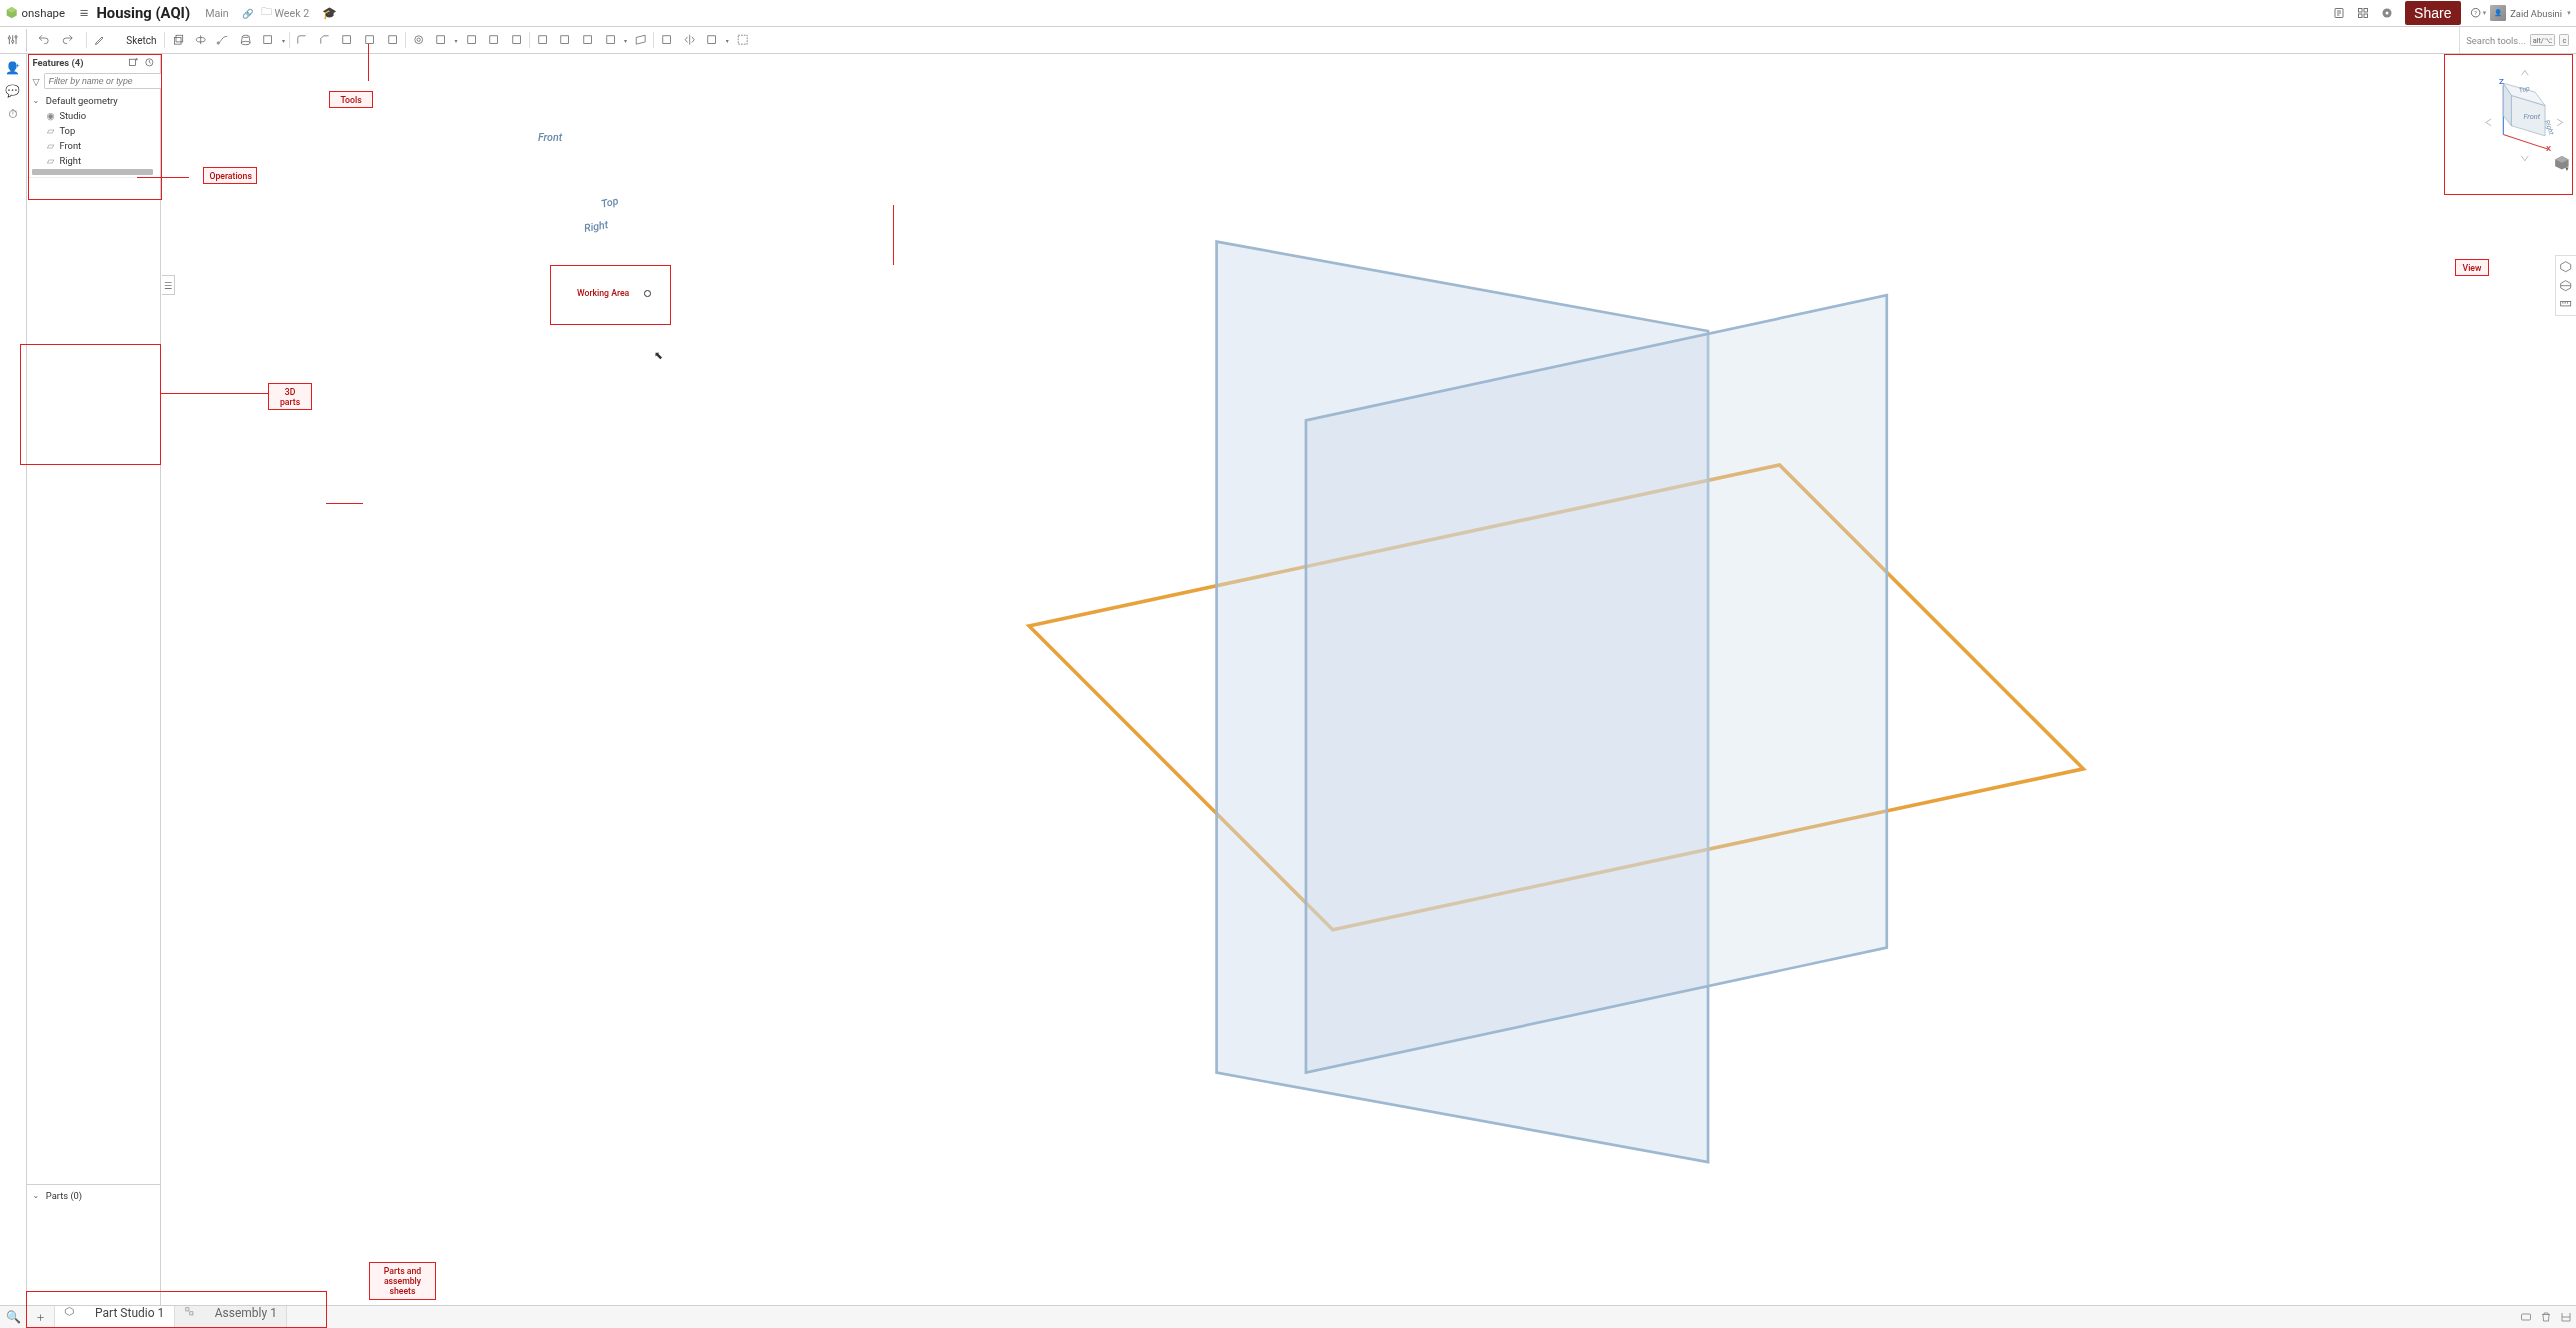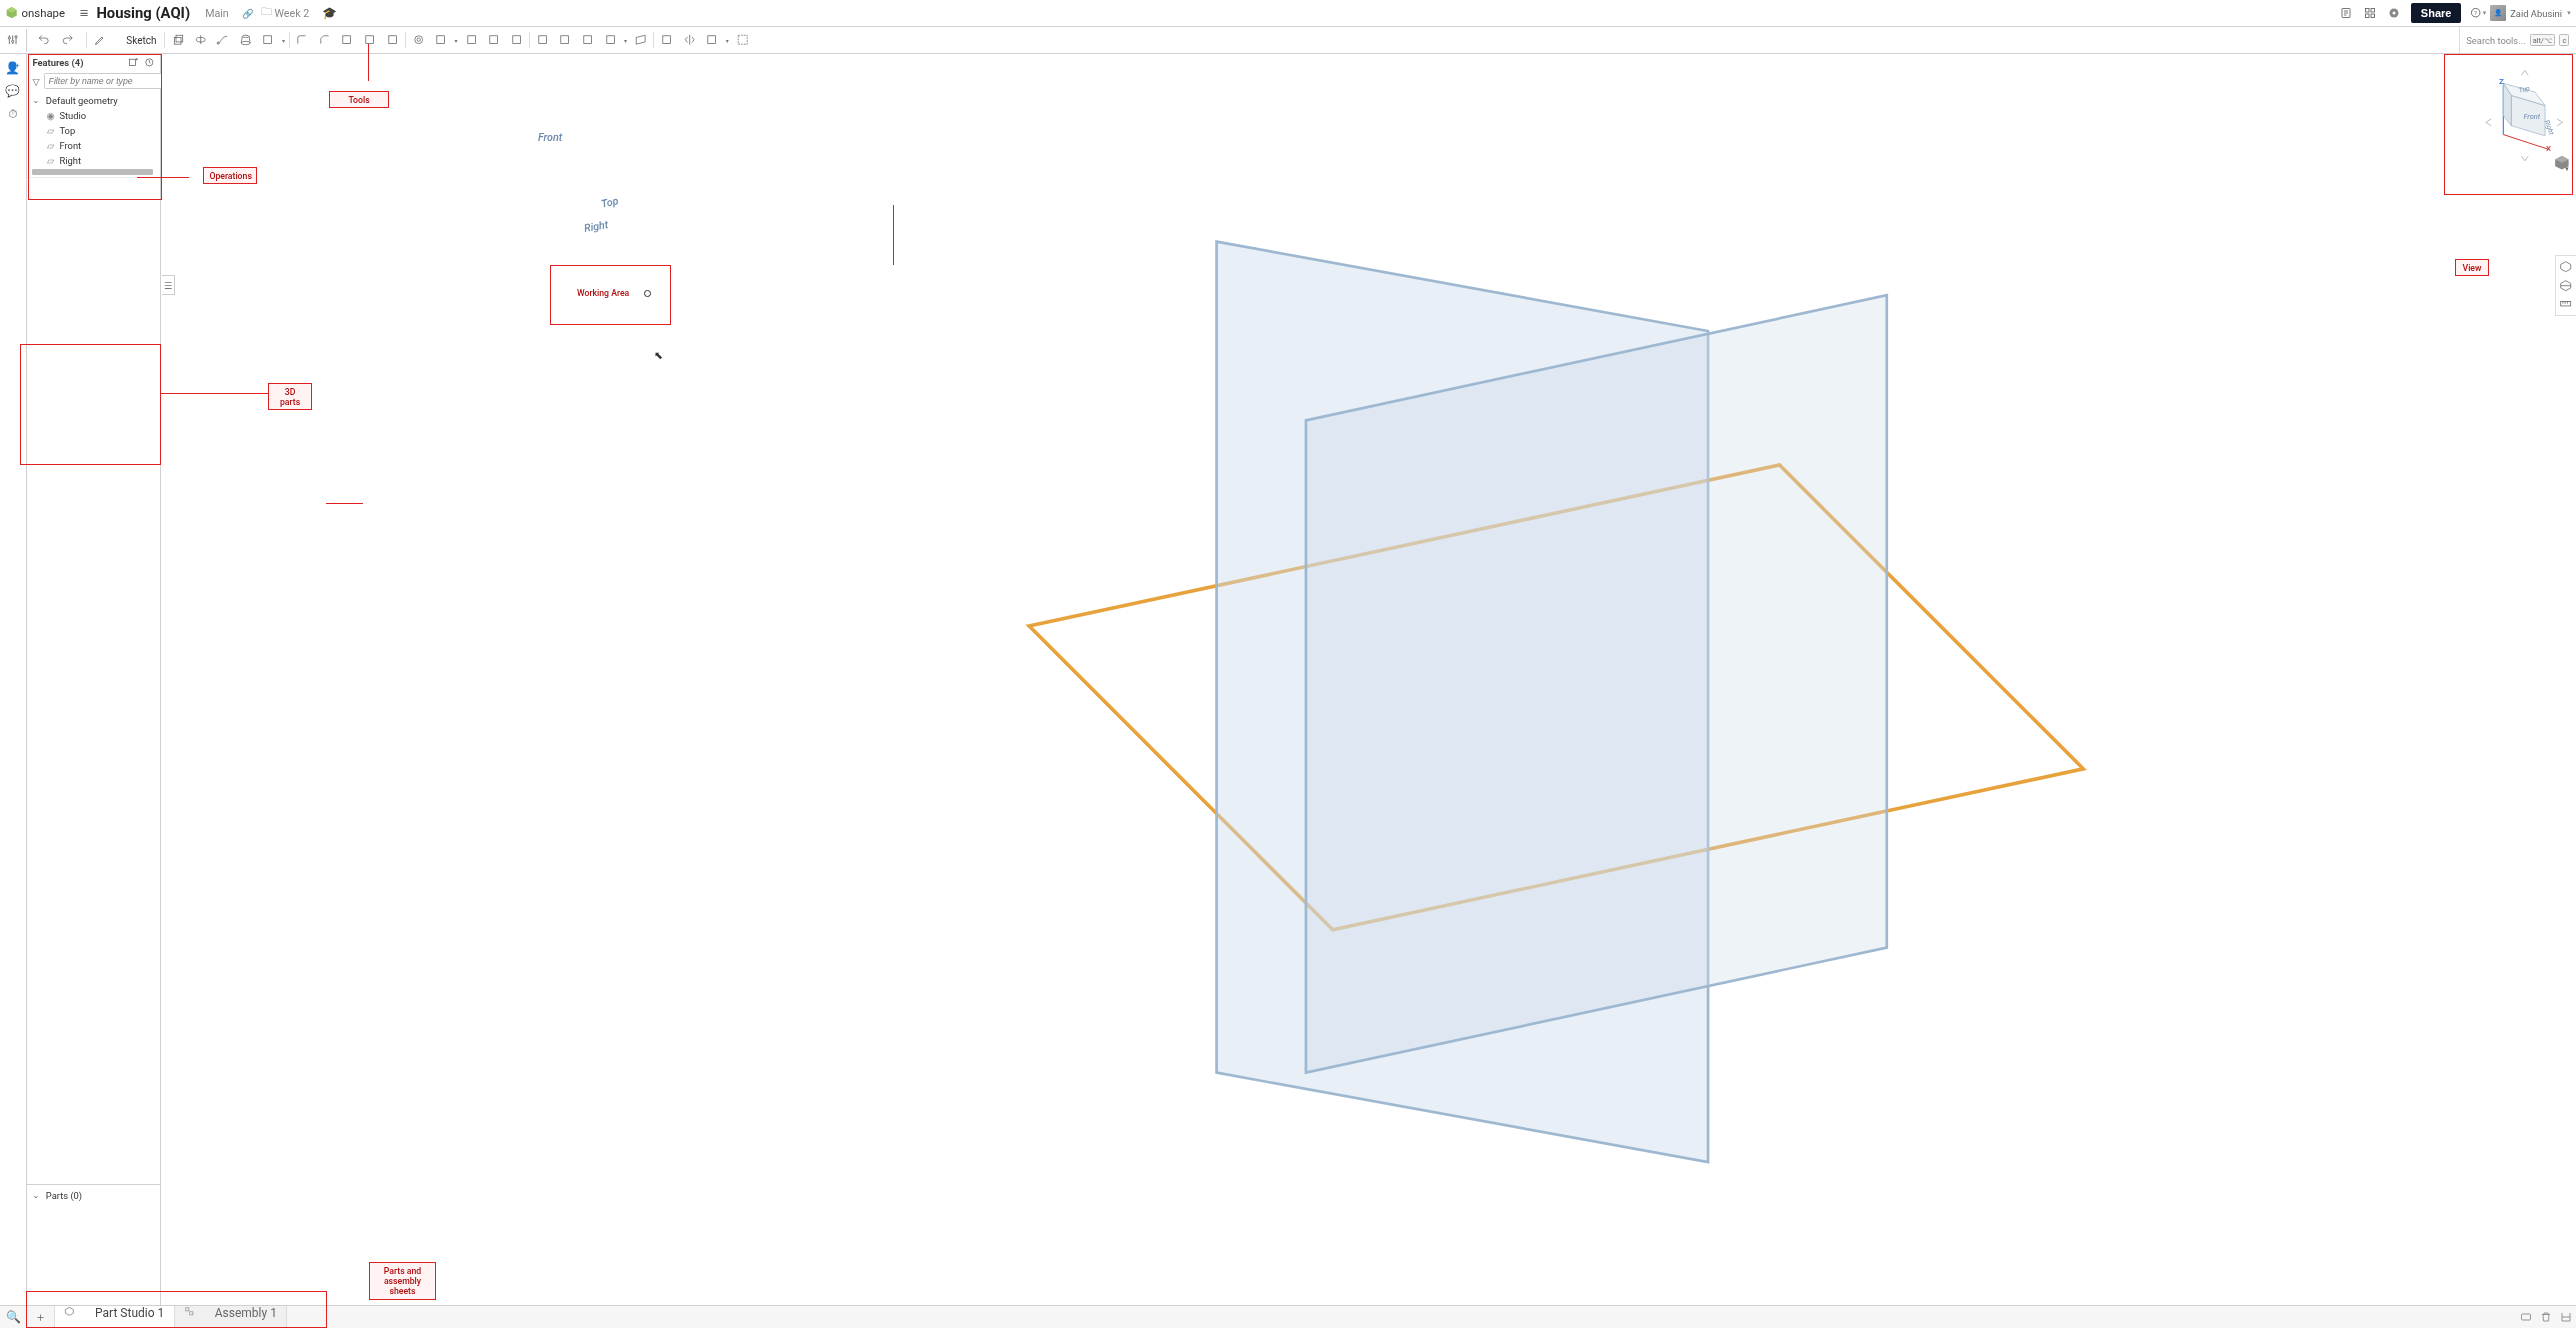--- a/index.html
+++ b/index.html
@@ -10,21 +10,21 @@
   .logo { display: flex; align-items: center; gap: 2.7px; margin-right: 6.7px; }
   .logo-mark { width: 13.4px; height: 13.4px; }
   .logo-text { font-size: 11.4px; color: #333; font-weight: 400; }
   .hamburger { font-size: 14.8px; color: #666; margin: 0 8px; cursor: pointer; }
   .doc-title { font-size: 14.8px; font-weight: 700; color: #222; margin-right: 15px; }
   .branch-label { font-size: 10.7px; color: #888; margin-right: 14px; }
   .link-icon { color: #888; margin-right: 6.7px; font-size: 9.4px; }
   .folder-bc { display: flex; align-items: center; color: #888; font-size: 10.7px; gap: 2.7px; }
   .header-spacer { flex: 1; }
   .hdr-icon { width: 16px; height: 16px; display:flex; align-items:center; justify-content:center; color: #666; margin: 0 4px; cursor: pointer; font-size: 12px; }
-  .share-btn { background: #0f172a; color: #fff; border: none; border-radius: 2px; padding: 4px 9.4px; font-size: 11px; font-weight: 700; cursor: pointer; margin: 0 5.4px; }
+  .share-btn { background: #7f1d1d; color: #fff; border: none; border-radius: 2px; padding: 4px 9.4px; font-size: 14px; font-weight: 400; cursor: pointer; margin: 0 5.4px; }
   .user-block { display: flex; align-items: center; gap: 4px; cursor: pointer; }
   .user-avatar { width: 16px; height: 16px; border-radius: 1.3px; background: linear-gradient(135deg,#b0b0b0,#888); display:flex; align-items:center; justify-content:center; color:#fff; font-size:6.7px;}
   .user-name { color: #666; font-size: 9.4px; }
   .caret-down { color: #888; font-size: 6.7px; margin-left:1.3px;}
 
   
   .toolbar-row { display:flex; align-items:center; height: 27px; border-bottom:0.7px solid #d0d0d0; }
   .left-rail { width: 27px; min-width:27px; border-right:0.7px solid #d0d0d0; display:flex; flex-direction:column; align-items:center; }
   .left-rail-item { width: 27px; height: 23px; display:flex; align-items:center; justify-content:center; color:#666; cursor:pointer; font-size:12px; position:relative;}
   .undo-redo { display:flex; align-items:center; gap:1.3px; padding: 0 5.4px; }
@@ -456,21 +456,21 @@
       <div class="rm-btn">
           <svg width="13.4" height="13.4" viewBox="0 0 24 24" fill="none" stroke="#666" stroke-width="1.4">
             <rect x="3" y="8" width="18" height="8"></rect>
             <line x1="7" y1="8" x2="7" y2="12"></line>
             <line x1="11" y1="8" x2="11" y2="12"></line>
             <line x1="15" y1="8" x2="15" y2="12"></line>
           </svg>
         </div>
     </div>
 
-    <div class="anno-box" style="top:37px; left:168px; width:60px;">Tools</div>
+    <div class="anno-box" style="top:37px; left:168px; width:44px;">Tools</div>
 
     <div class="anno-box" style="top:113px; left:42px; width:54px;">Operations</div>
 
     <div class="anno-rect" style="top:211px; left:389px; width:121px; height:60px;"></div>
     <div style="position:absolute; top:234px; left:416px; color:#b01010; font-size:8.7px; font-weight:500; z-index:21;">Working Area</div>
 
     <div class="anno-box" style="top:329px; left:107px; width:44px;">3D parts</div>
 
     <div class="anno-box" style="top:205px; right:87px; width:34px;">View</div>
 

